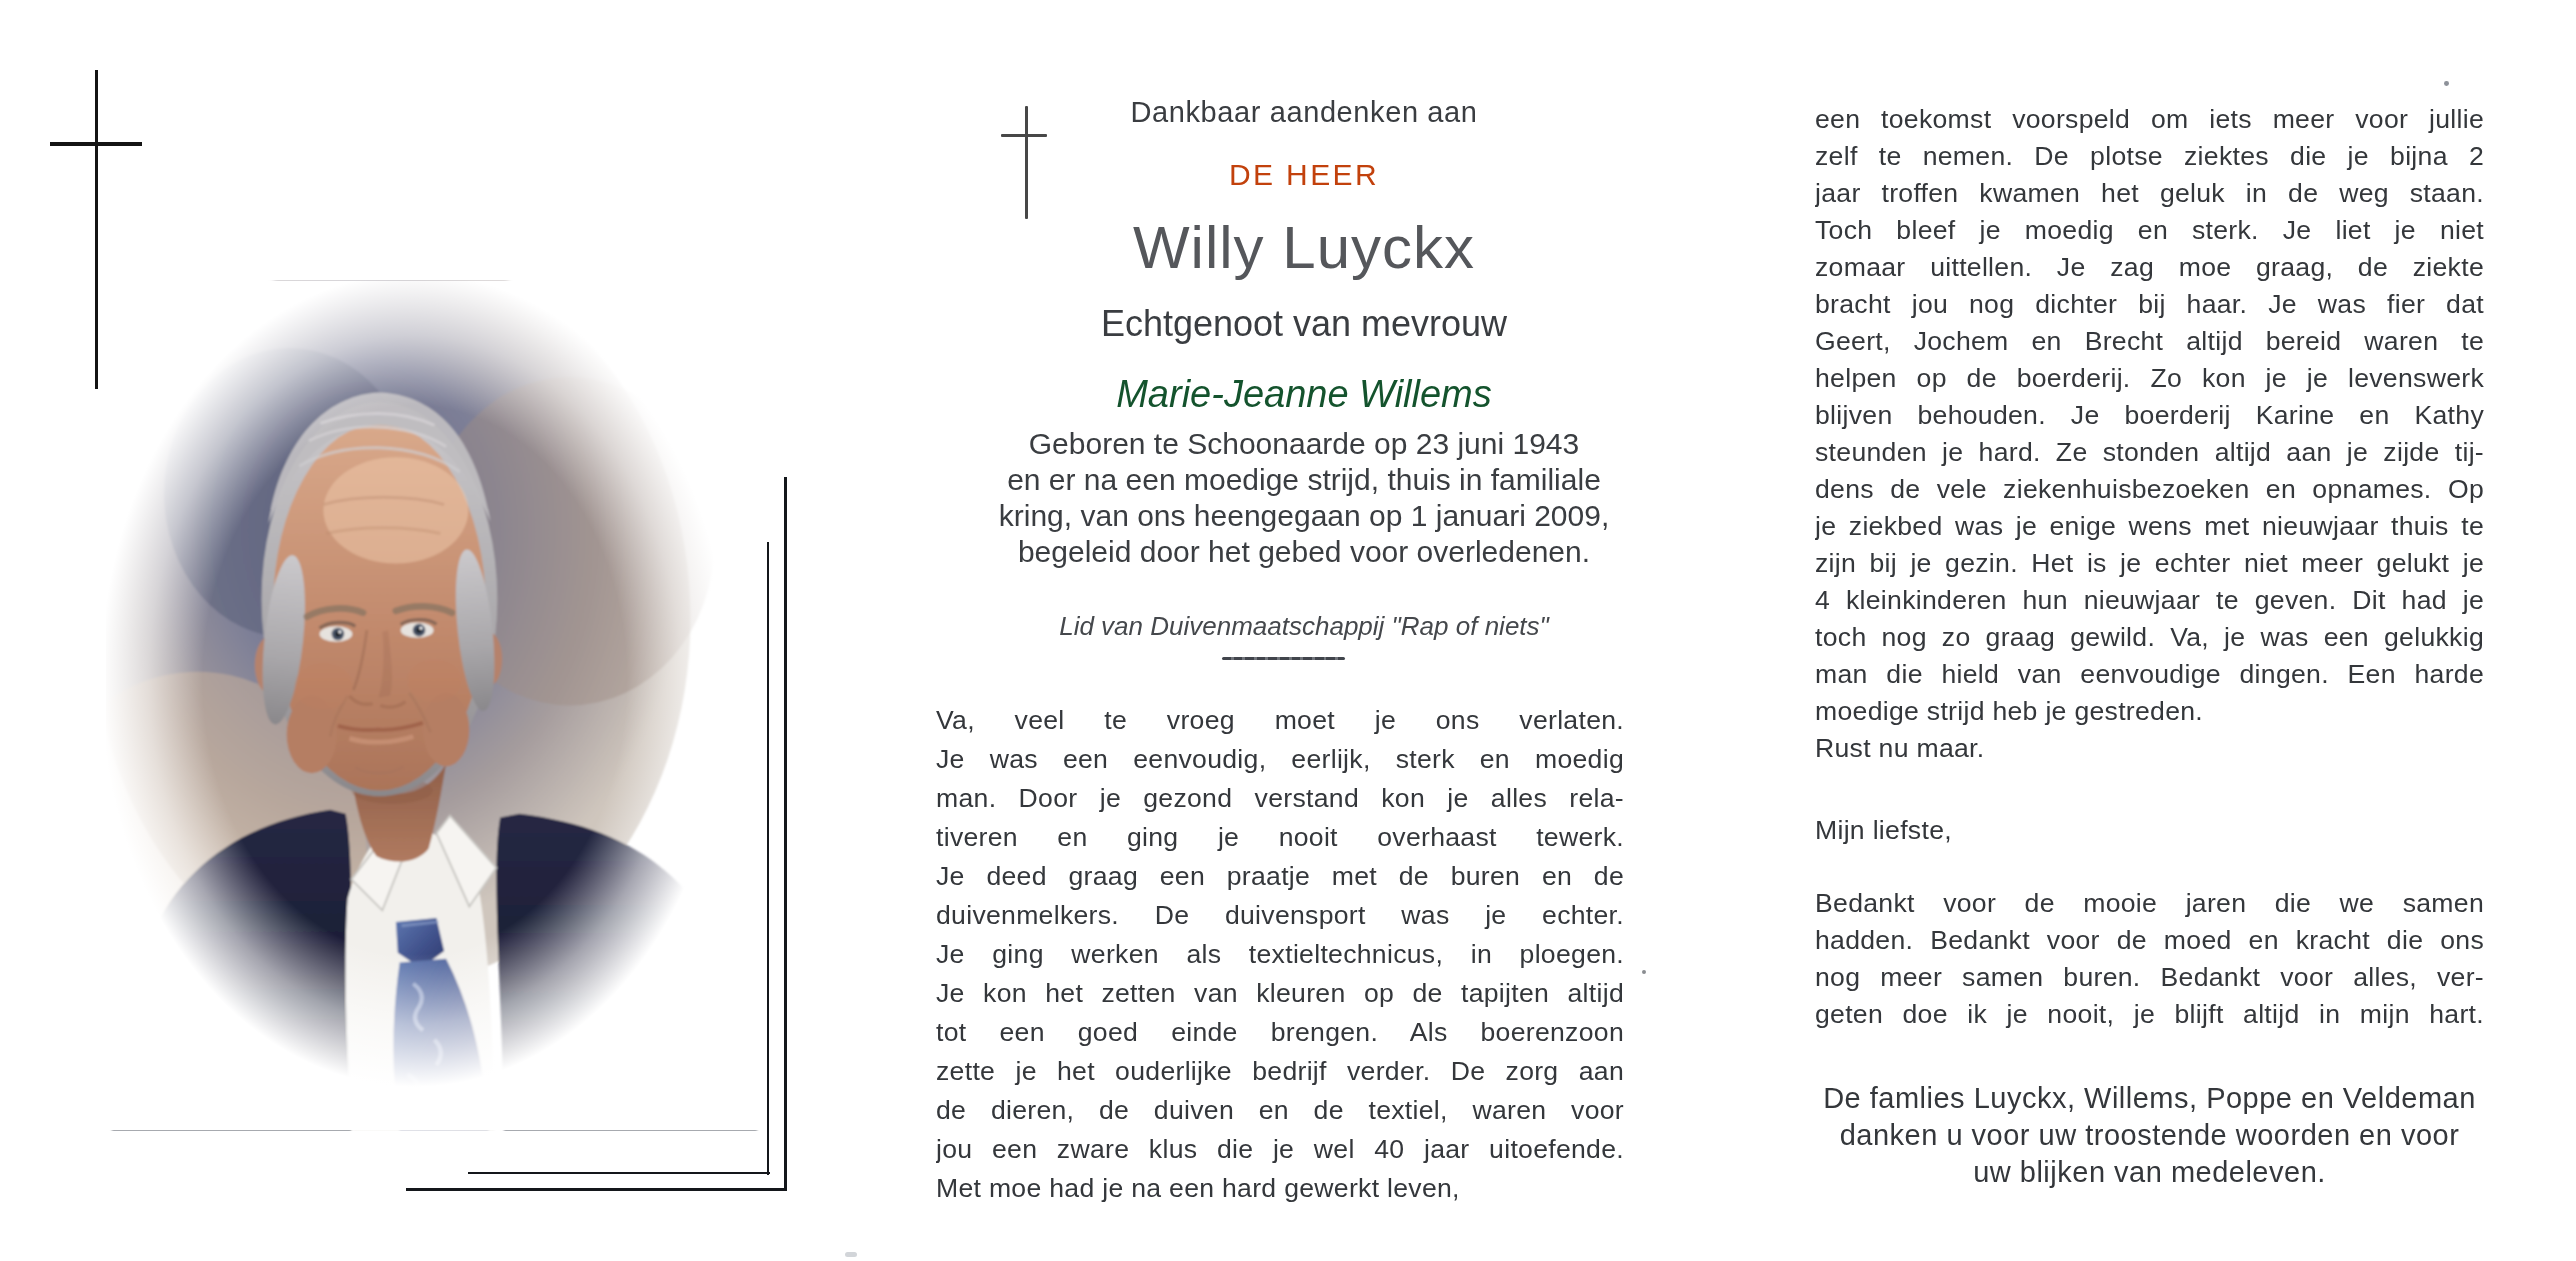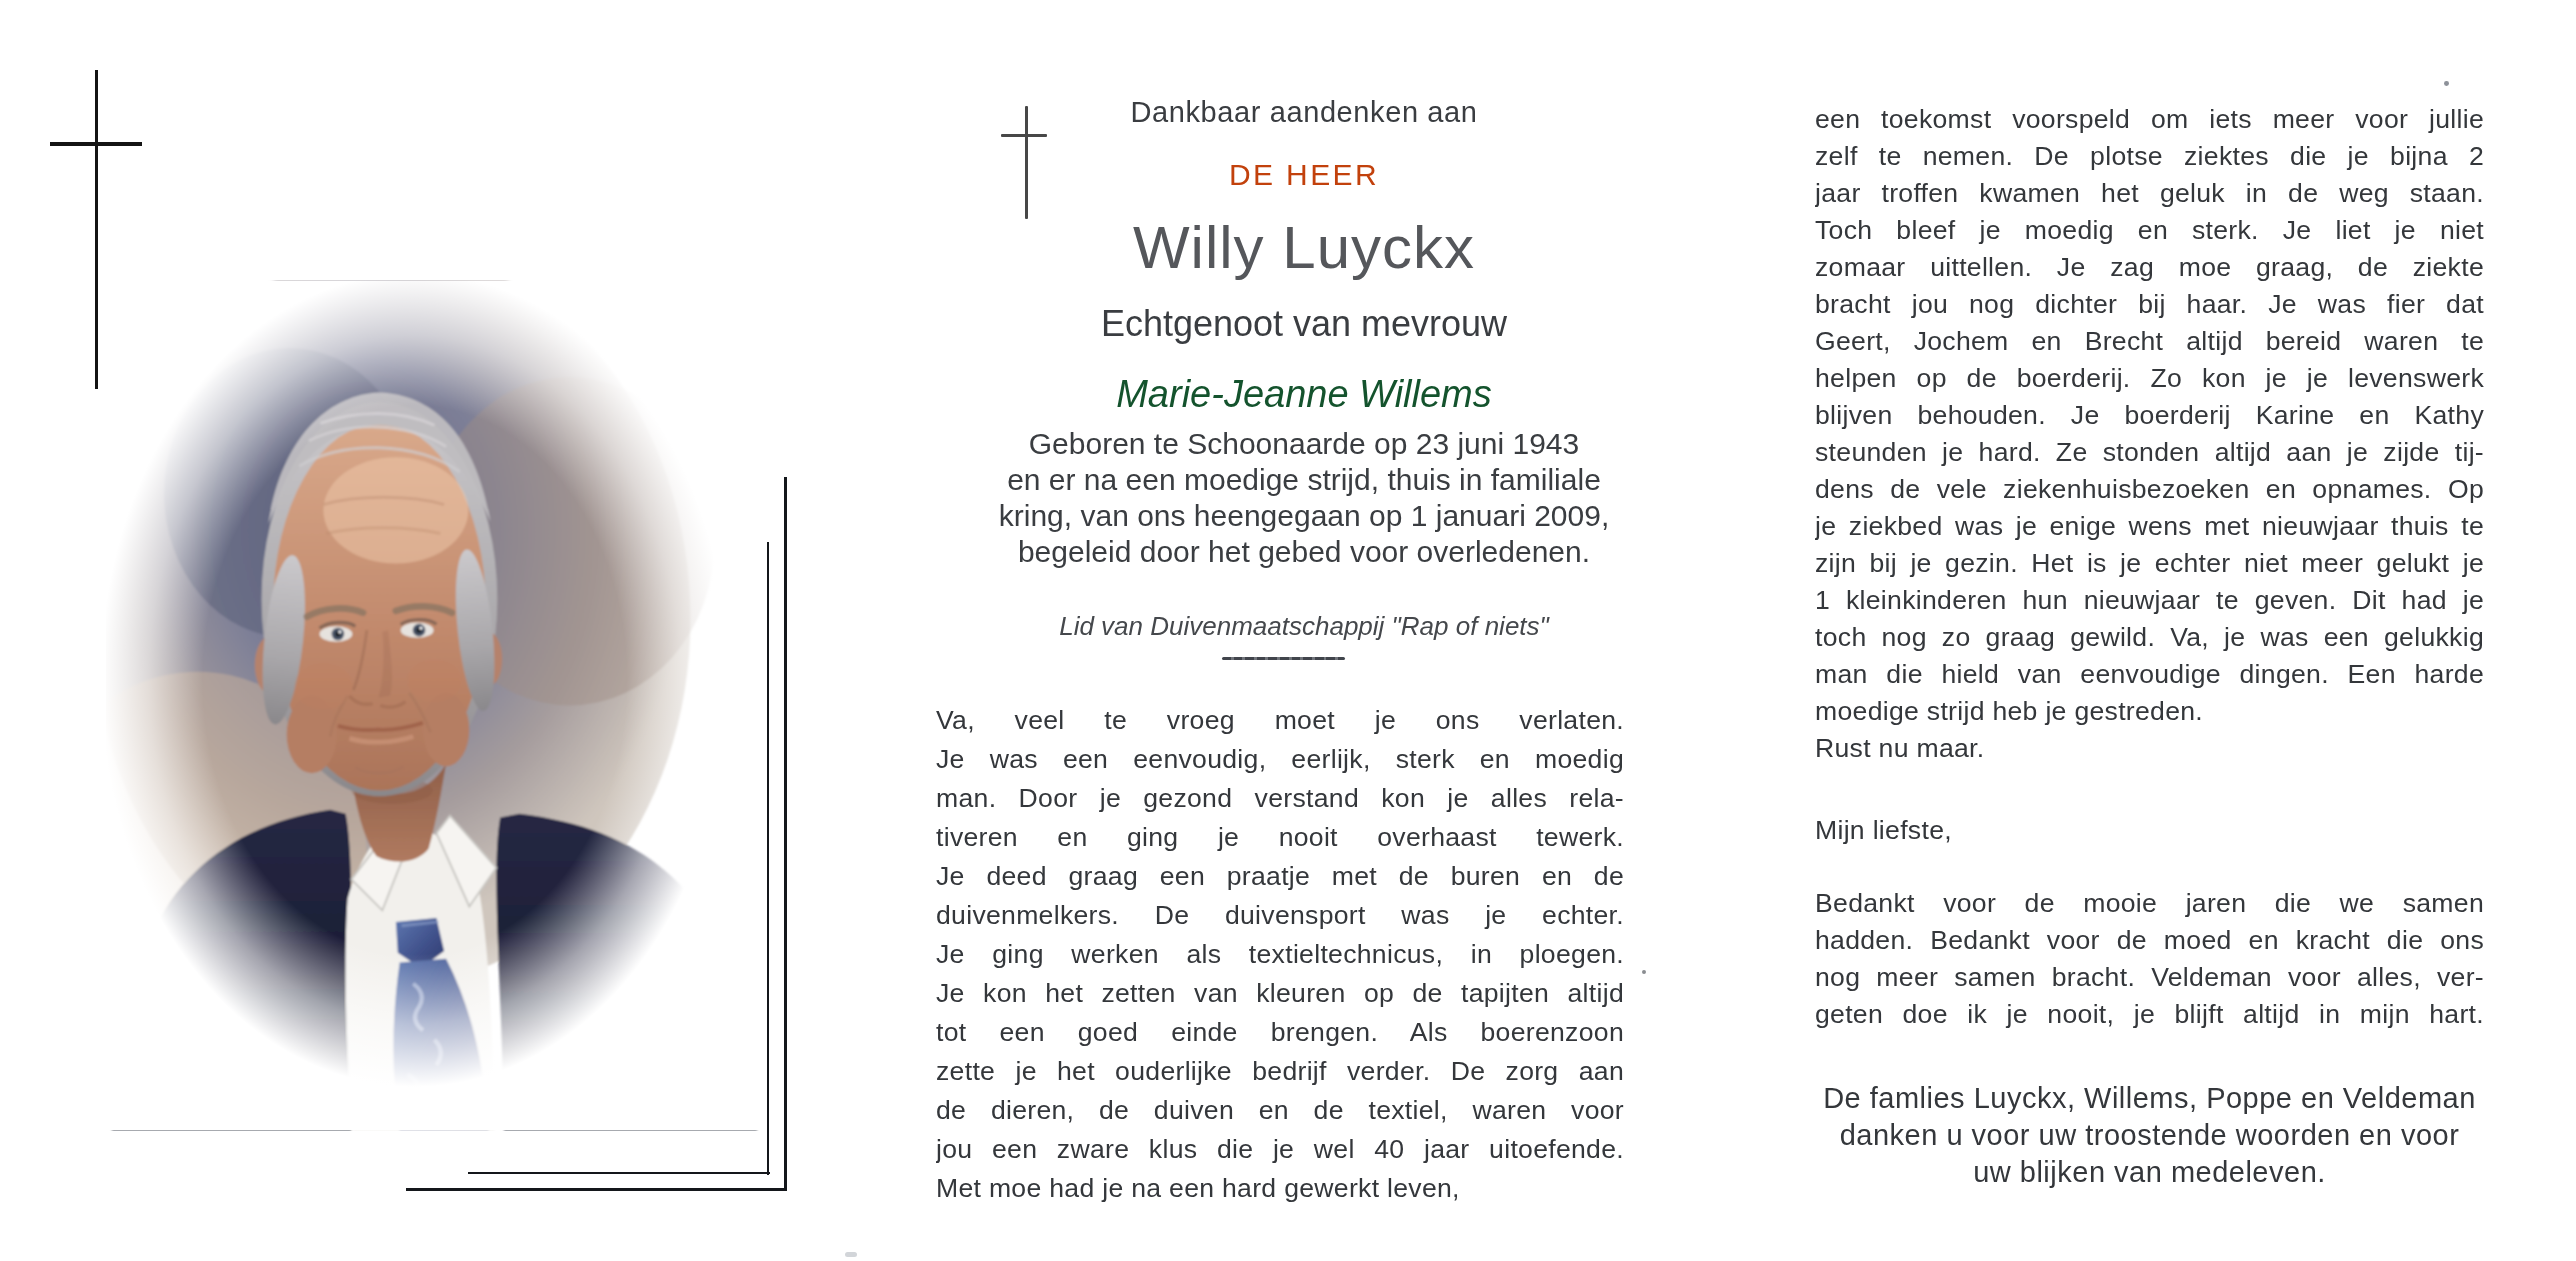--- a/index.html
+++ b/index.html
@@ -215,33 +215,33 @@
       <div class="bline just">Toch bleef je moedig en sterk. Je liet je niet</div>
       <div class="bline just">zomaar uittellen. Je zag moe graag, de ziekte</div>
       <div class="bline just">bracht jou nog dichter bij haar. Je was fier dat</div>
       <div class="bline just">Geert, Jochem en Brecht altijd bereid waren te</div>
       <div class="bline just">helpen op de boerderij. Zo kon je je levenswerk</div>
       <div class="bline just">blijven behouden. Je boerderij Karine en Kathy</div>
       <div class="bline just">steunden je hard. Ze stonden altijd aan je zijde tij-</div>
       <div class="bline just">dens de vele ziekenhuisbezoeken en opnames. Op</div>
       <div class="bline just">je ziekbed was je enige wens met nieuwjaar thuis te</div>
       <div class="bline just">zijn bij je gezin. Het is je echter niet meer gelukt je</div>
-      <div class="bline just">1 kleinkinderen hun nieuwjaar te geven. Dit had je</div>
+      <div class="bline just">4 kleinkinderen hun nieuwjaar te geven. Dit had je</div>
       <div class="bline just">toch nog zo graag gewild.  Va, je was een gelukkig</div>
       <div class="bline just">man die hield van eenvoudige dingen. Een harde</div>
       <div class="bline">moedige strijd heb je gestreden.</div>
       <div class="bline">Rust nu maar.</div>
     </div>
 
   <div class="bodyblock rp-body salutation">Mijn liefste,</div>
 
   <div class="bodyblock rp-body p2">
       <div class="bline just">Bedankt voor de mooie jaren die we samen</div>
       <div class="bline just">hadden. Bedankt voor de moed en kracht die ons</div>
-      <div class="bline just">nog meer samen bracht. Veldeman voor alles, ver-</div>
+      <div class="bline just">nog meer samen buren. Bedankt voor alles, ver-</div>
       <div class="bline just">geten doe ik je nooit, je blijft altijd in mijn hart.</div>
     </div>
 
   <div class="bodyblock rp-body closing">
       <div class="bline">De famlies Luyckx, Willems, Poppe en Veldeman</div>
       <div class="bline">danken u voor uw troostende woorden en voor</div>
       <div class="bline">uw blijken van medeleven.</div>
     </div>
 
   <div class="speck" style="left:2444px;top:81px;width:4.8px;height:4.8px;background:#707580;opacity:.8;"></div>

